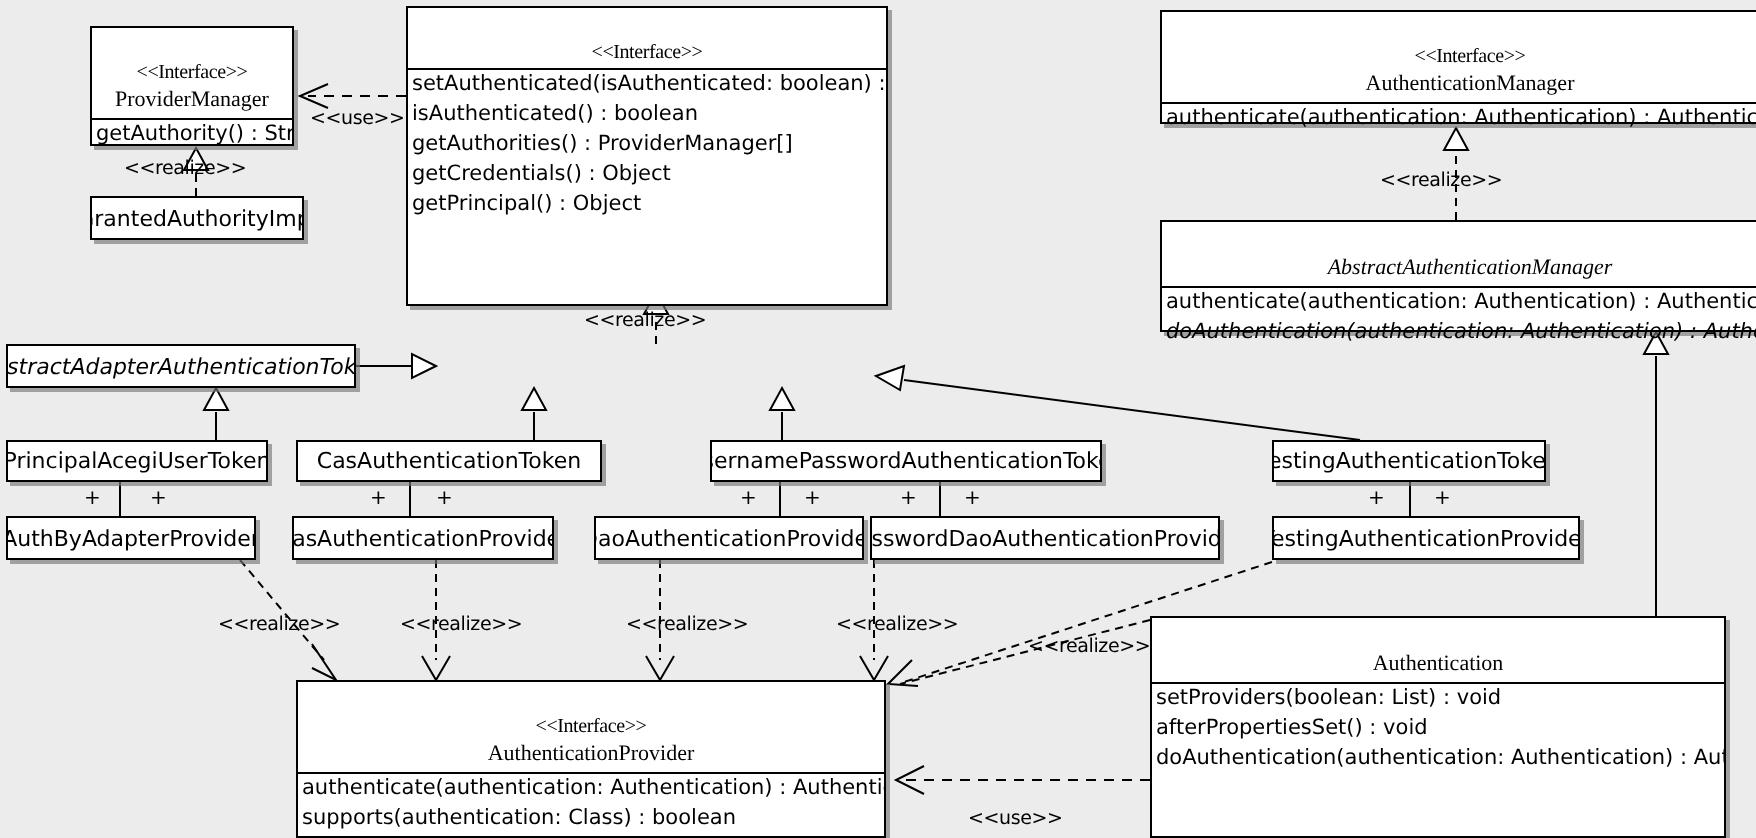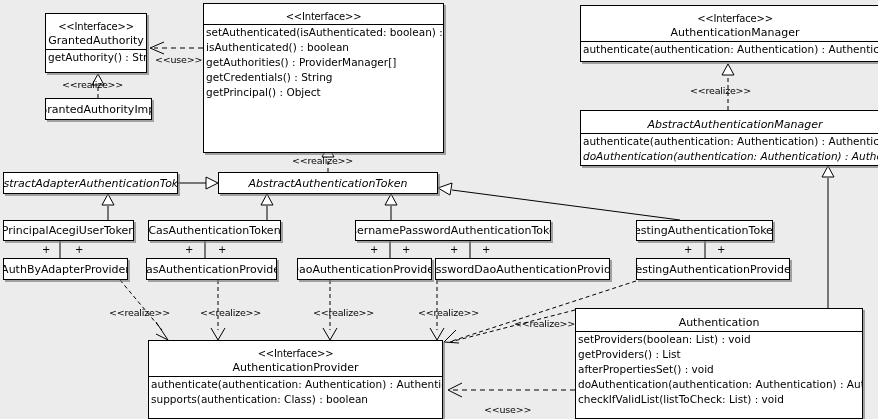--- a/index.html
+++ b/index.html
@@ -18,23 +18,24 @@
   }
   
   .uml-box {
     position: absolute;
     box-sizing: border-box;
     background: #ffffff;
     border: 1px solid #000000;
     box-shadow: 2px 2px 0 0 rgba(120,120,120,0.65);
   }
   .uml-head {
-    padding: 6px 0 1px 0;
+    padding: 16px 0 1px 0;
     text-align: center;
     border-bottom: 1px solid #000000;
+    font-family: Liberation Serif, serif;
   }
   .stereo {
     display: block;
     font-size: 10px;
     line-height: 13px;
     color: #000;
     letter-spacing: -0.2px;
   }
   .cname {
     display: block;
@@ -201,40 +202,40 @@
 
     <g>
       <line x1="575" y1="390" x2="452" y2="390" stroke="#000" stroke-width="1" stroke-dasharray="5,4"></line>
       <polyline points="462,383 448,390 462,397" fill="none" stroke="#000" stroke-width="1"></polyline>
     </g>
   </svg>
 
   <div class="uml-box" style="left:45px; top:13px; width:102px; height:60px;">
     <div class="uml-head">
       <span class="stereo">&lt;&lt;Interface&gt;&gt;</span>
-      <span class="cname">GrantedAuthority</span>
+      <span class="cname">ProviderManager</span>
     </div>
     <div class="uml-ops">
       <div class="op">getAuthority() : String</div>
     </div>
   </div>
 
   <div class="uml-simple" style="left:45px; top:98px; width:107px; height:22px;">
     <span>GrantedAuthorityImpl</span>
   </div>
 
   <div class="uml-box" style="left:203px; top:3px; width:241px; height:150px;">
     <div class="uml-head">
       <span class="stereo">&lt;&lt;Interface&gt;&gt;</span>
     </div>
     <div class="uml-ops">
       <div class="op">setAuthenticated(isAuthenticated: boolean) : void</div>
       <div class="op">isAuthenticated() : boolean</div>
       <div class="op">getAuthorities() : ProviderManager[]</div>
-      <div class="op">getCredentials() : String</div>
+      <div class="op">getCredentials() : Object</div>
       <div class="op">getPrincipal() : Object</div>
     </div>
   </div>
 
   <div class="uml-box" style="left:580px; top:5px; width:310px; height:57px;">
     <div class="uml-head">
       <span class="stereo">&lt;&lt;Interface&gt;&gt;</span>
       <span class="cname">AuthenticationManager</span>
     </div>
     <div class="uml-ops">
@@ -249,29 +250,26 @@
     <div class="uml-ops">
       <div class="op">authenticate(authentication: Authentication) : Authentication</div>
       <div class="op abstract">doAuthentication(authentication: Authentication) : Authentication</div>
     </div>
   </div>
 
   <div class="uml-simple abstract" style="left:3px; top:172px; width:175px; height:22px;">
     <span>AbstractAdapterAuthenticationToken</span>
   </div>
 
-  <div class="uml-simple abstract" style="left:218px; top:172px; width:220px; height:22px;">
-    <span>AbstractAuthenticationToken</span>
-  </div>
 
   <div class="uml-simple" style="left:3px; top:220px; width:131px; height:21px;align-items:center;">
     <span>PrincipalAcegiUserToken</span>
   </div>
 
-  <div class="uml-simple" style="left:148px; top:220px; width:133px; height:21px;">
+  <div class="uml-simple" style="left:148px; top:220px; width:153px; height:21px;">
     <span>CasAuthenticationToken</span>
   </div>
 
   <div class="uml-simple" style="left:355px; top:220px; width:196px; height:21px;">
     <span>UsernamePasswordAuthenticationToken</span>
   </div>
 
   <div class="uml-simple" style="left:636px; top:220px; width:137px; height:21px;">
     <span>TestingAuthenticationToken</span>
   </div>
@@ -306,24 +304,22 @@
       <div class="op">supports(authentication: Class) : boolean</div>
     </div>
   </div>
 
   <div class="uml-box" style="left:575px; top:308px; width:288px; height:111px;">
     <div class="uml-head">
       <span class="cname">Authentication</span>
     </div>
     <div class="uml-ops">
       <div class="op">setProviders(boolean: List) : void</div>
-      <div class="op">getProviders() : List</div>
       <div class="op">afterPropertiesSet() : void</div>
       <div class="op">doAuthentication(authentication: Authentication) : Authentication</div>
-      <div class="op">checkIfValidList(listToCheck: List) : void</div>
     </div>
   </div>
 
   <span class="lbl" style="left:155px; top:54px;">&lt;&lt;use&gt;&gt;</span>
 
   <span class="lbl" style="left:62px; top:79px;">&lt;&lt;realize&gt;&gt;</span>
 
   <span class="lbl" style="left:292px; top:155px;">&lt;&lt;realize&gt;&gt;</span>
 
   <span class="lbl" style="left:690px; top:85px;">&lt;&lt;realize&gt;&gt;</span>

